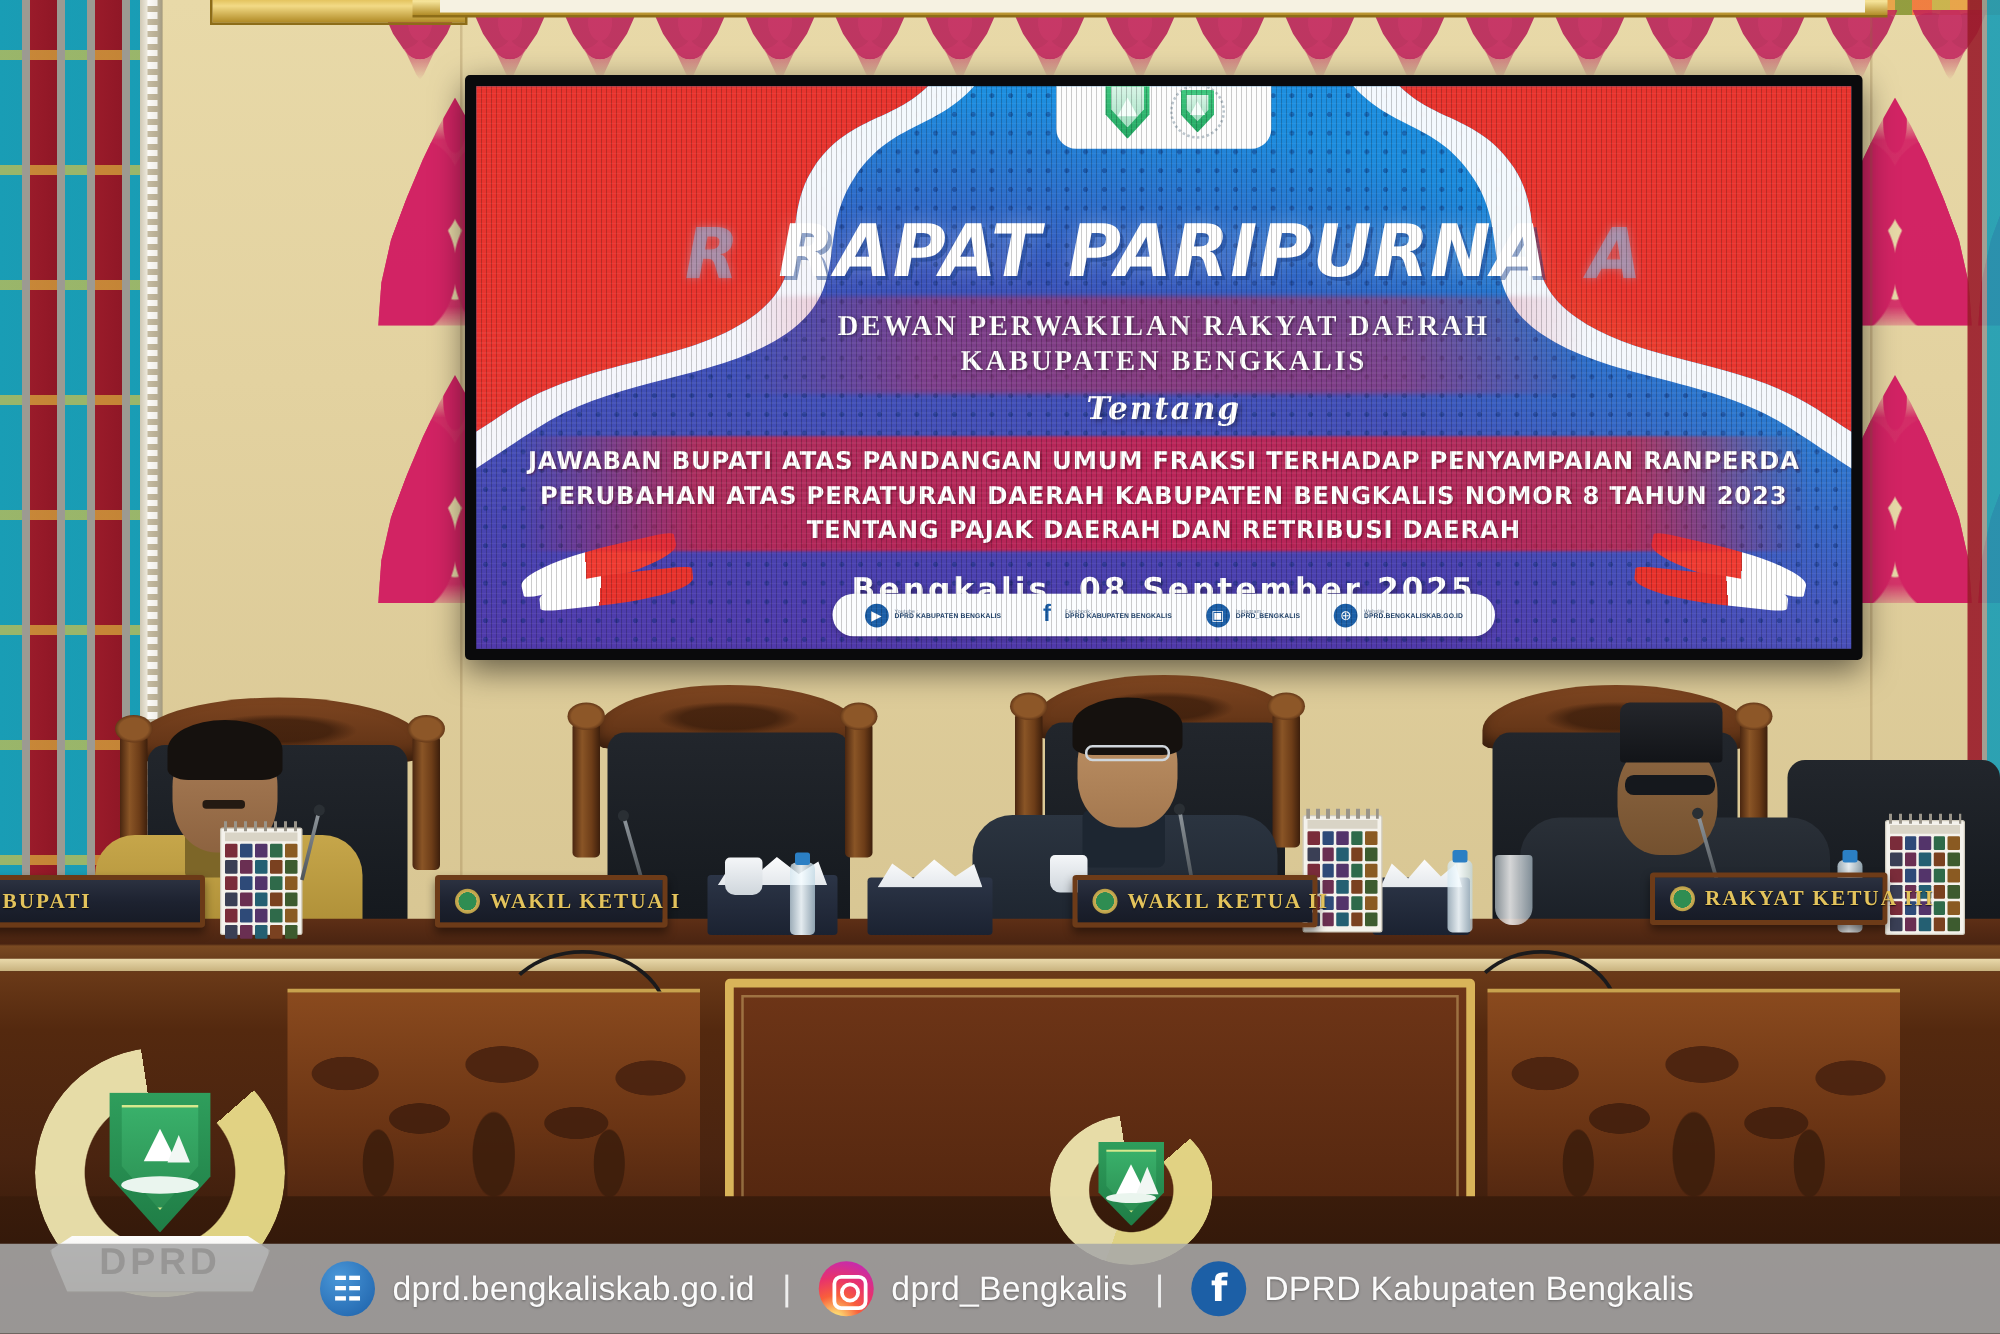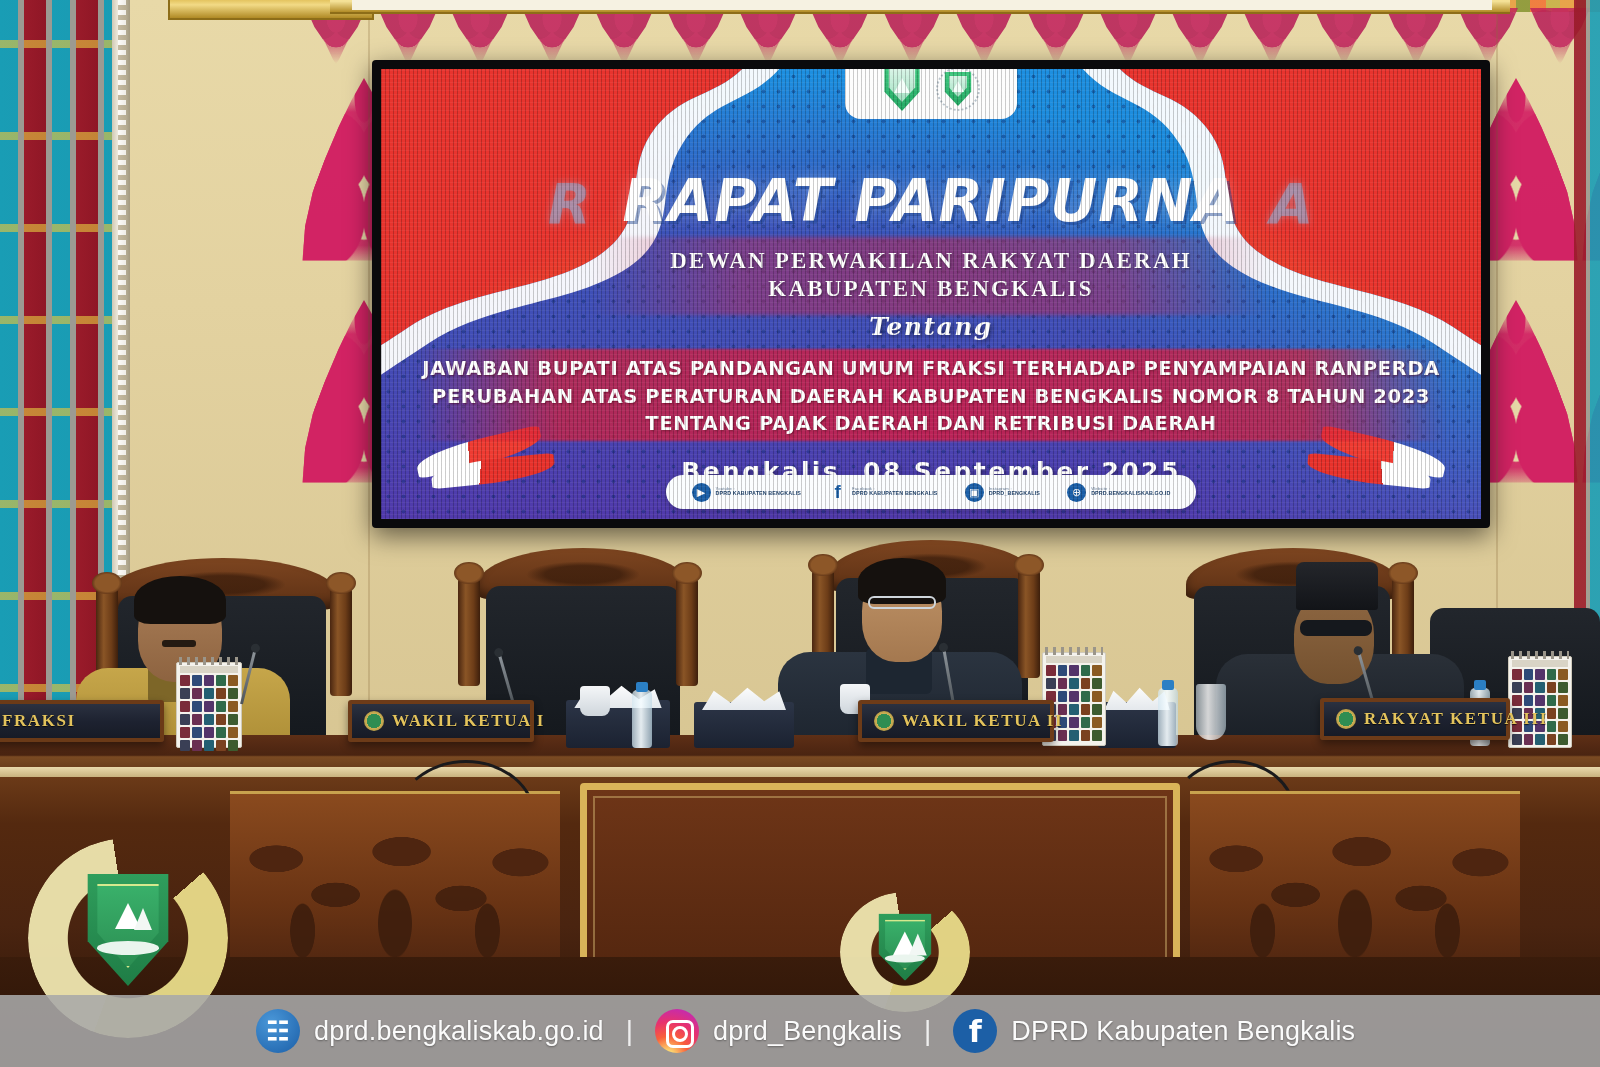--- a/index.html
+++ b/index.html
@@ -871,21 +871,21 @@
   <div class="tissue" style="left:1098px; top:702px; width:78px; height:46px;"></div>
 
   <div class="cup" style="left:840px; top:684px;"></div>
   <div class="cup" style="left:580px; top:686px;"></div>
   <div class="bottle" style="left:632px; top:690px;"></div>
   <div class="bottle" style="left:1158px; top:688px;"></div>
   <div class="bottle" style="left:1470px; top:688px;"></div>
   <div class="glass" style="left:1196px; top:684px;"></div>
 
   <div class="plate bupati">
-    <span class="plate-tx">FRAKSI</span>
+    <span class="plate-tx">BUPATI</span>
   </div>
   <div class="plate wk2">
     <span class="plate-seal"></span>
     <span class="plate-tx">WAKIL KETUA II</span>
   </div>
   <div class="plate wk1">
     <span class="plate-seal"></span>
     <span class="plate-tx">WAKIL KETUA I</span>
   </div>
   <div class="plate wk3">
@@ -920,20 +920,21 @@
   <div class="floor"></div>
 
   <div class="emblem emblem-big">
     <div class="em-wreath"></div>
     <div class="em-shield">
       <div class="em-shield-in"></div>
       <div class="em-sail"></div>
         <div class="em-sail2"></div>
         <div class="em-water"></div>
     </div>
+    <div class="em-banner">DPRD</div>
   </div>
 
   <div class="banner" id="banner">
       <div class="bn-item">
         <div class="bn-ico web">☷</div>
         <span class="bn-tx">dprd.bengkaliskab.go.id</span>
       </div>
       <span class="bn-sep">|</span>
       <div class="bn-item">
         <div class="bn-ico ig"></div>

